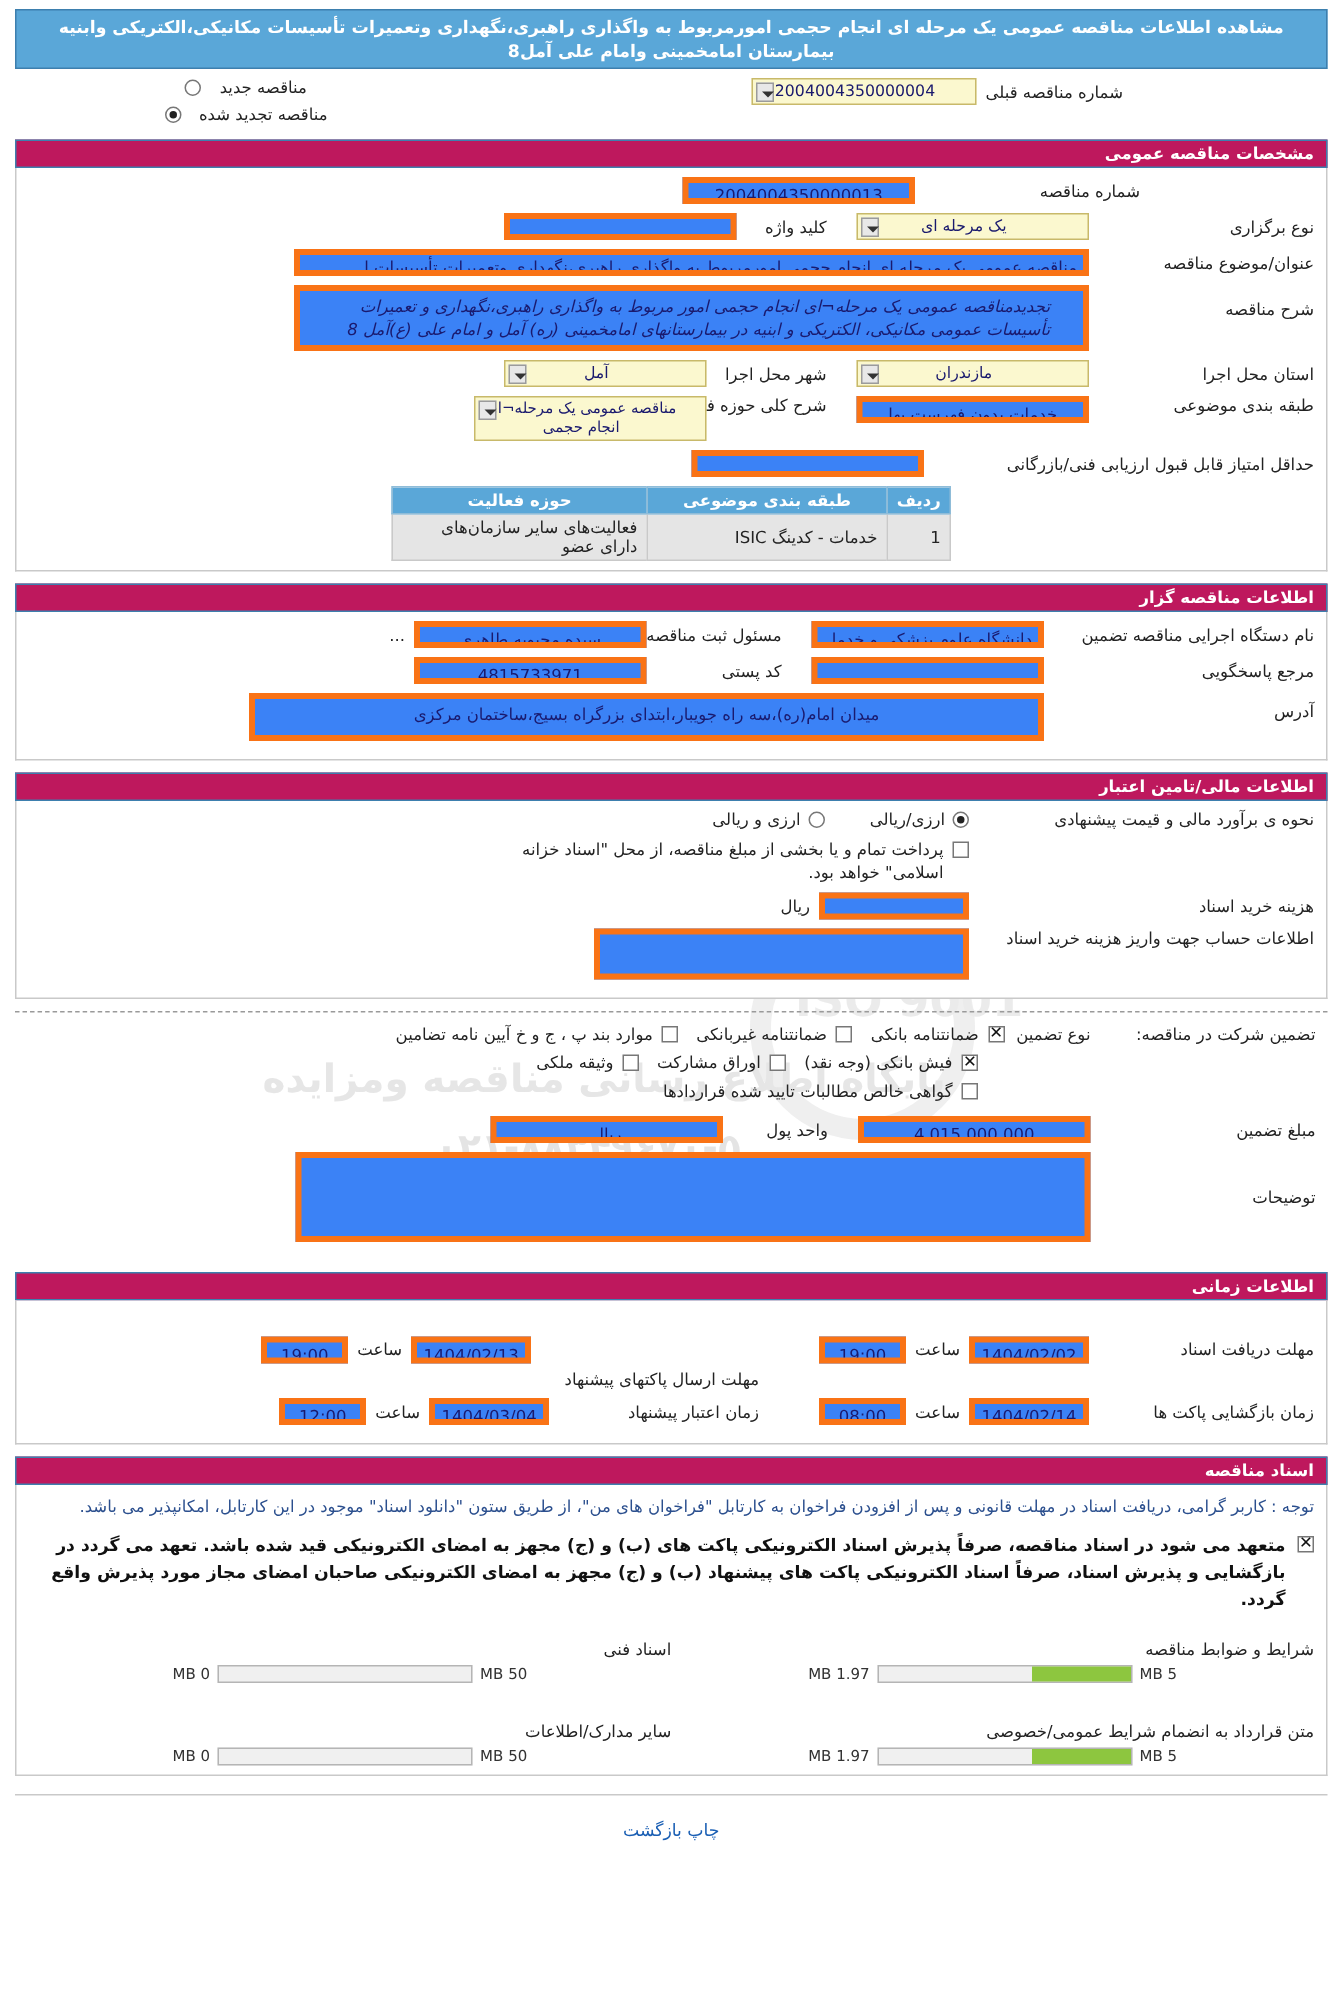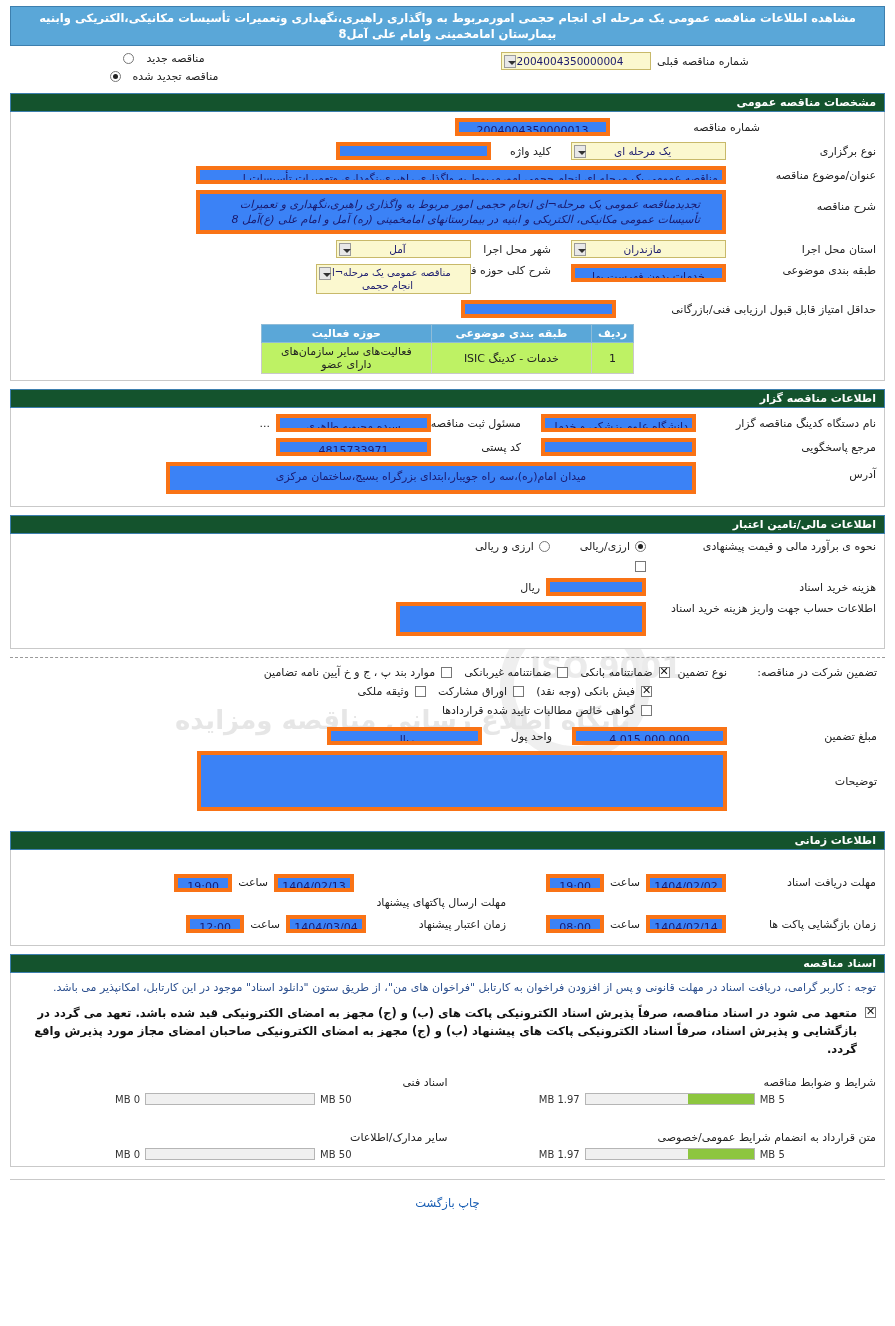--- a/index.html
+++ b/index.html
@@ -52,21 +52,21 @@
     color: #ffffff;
     text-align: center;
     font-size: 11.5px;
     font-weight: bold;
     line-height: 16px;
     padding: 3px 6px;
   }
 
   
   .section-bar {
-    background: #14532d;
+    background: #be185d;
     border: 1px solid #3d7fae;
     color: #fff;
     font-size: 11px;
     font-weight: bold;
     padding: 2px 8px;
     text-align: right;
     margin-top: 8px;
   }
   .section-body {
     border: 1px solid #c9c9c9;
@@ -150,22 +150,22 @@
     font-size: 11px; color: #111; line-height: 13px;
   }
 
   
   table.grid { border-collapse: collapse; font-size: 11px; }
   table.grid th {
     background: #5aa7d8; color: #fff; border: 1px solid #8fbcd8;
     padding: 2px 6px; font-weight: bold;
   }
   table.grid td {
-    border: 1px solid #c9c9c9; padding: 2px 6px; text-align: center; color: #222;
-    background: #bef264;
+    border: 1px solid #c9c9c9; padding: 2px 6px; color: #222;
+    background: #e5e5e5;
   }
 
   .hr-dash { border-top: 1px dashed #9a9a9a; margin: 8px 0 6px 0; }
 
   
   .dl-block { display:flex; gap: 0px; }
   .dl-col { width: 50%; }
   .dl-title { text-align: right; font-size: 11px; color: #222; margin-bottom: 4px; }
   .bar-row { display: flex; align-items: center; justify-content: center; gap: 5px; font-size: 10px; color: #333;}
   .bar {
@@ -293,21 +293,21 @@
               <td>فعالیت‌های سایر سازمان‌های دارای عضو</td>
             </tr>
           </tbody>
         </table>
       </div>
     </div>
 
     <div class="section-bar">اطلاعات مناقصه گزار</div>
     <div class="section-body">
       <div class="row">
-        <span class="lbl" style="width:180px;">نام دستگاه کدینگ مناقصه گزار</span>
+        <span class="lbl" style="width:180px;">نام دستگاه اجرایی مناقصه تضمین</span>
         <div class="fld ta" style="width:155px;">دانشگاه علوم پزشکی و خدما</div>
         <span class="lbl" style="width:110px; text-align:right; padding-right:20px;">مسئول ثبت مناقصه</span>
         <div class="fld" style="width:155px;">سیده محبوبه طاهری</div>
         <span class="lbl" style="padding-right:6px;">...</span>
       </div>
 
       <div class="row">
         <span class="lbl" style="width:180px;">مرجع پاسخگویی</span>
         <div class="fld" style="width:155px;">...</div>
         <span class="lbl" style="width:110px; text-align:right; padding-right:20px;">کد پستی</span>
@@ -326,20 +326,21 @@
         <span class="lbl" style="width:230px;">نحوه ی برآورد مالی و قیمت پیشنهادی</span>
         <span class="radio on"></span>
         <span class="lbl" style="padding:0 5px;">ارزی/ریالی</span>
         <span class="radio" style="margin-right:25px;"></span>
         <span class="lbl" style="padding:0 5px;">ارزی و ریالی</span>
       </div>
 
       <div class="row top" style="justify-content:flex-start;">
         <div style="width:230px;"></div>
         <span class="chk" style="margin-top:2px;"></span>
+        <span class="lbl" style="white-space:normal; width:330px; text-align:right; padding-right:6px; line-height:15px;">پرداخت تمام و یا بخشی از مبلغ مناقصه، از محل "اسناد خزانه اسلامی" خواهد بود.</span>
       </div>
 
       <div class="row">
         <span class="lbl" style="width:230px;">هزینه خرید اسناد</span>
         <div class="fld" style="width:100px;"></div>
         <span class="lbl" style="padding-right:6px;">ریال</span>
       </div>
 
       <div class="row top">
         <span class="lbl" style="width:230px; white-space:normal; text-align:right; line-height:14px;">اطلاعات حساب جهت واریز هزینه خرید اسناد</span>

